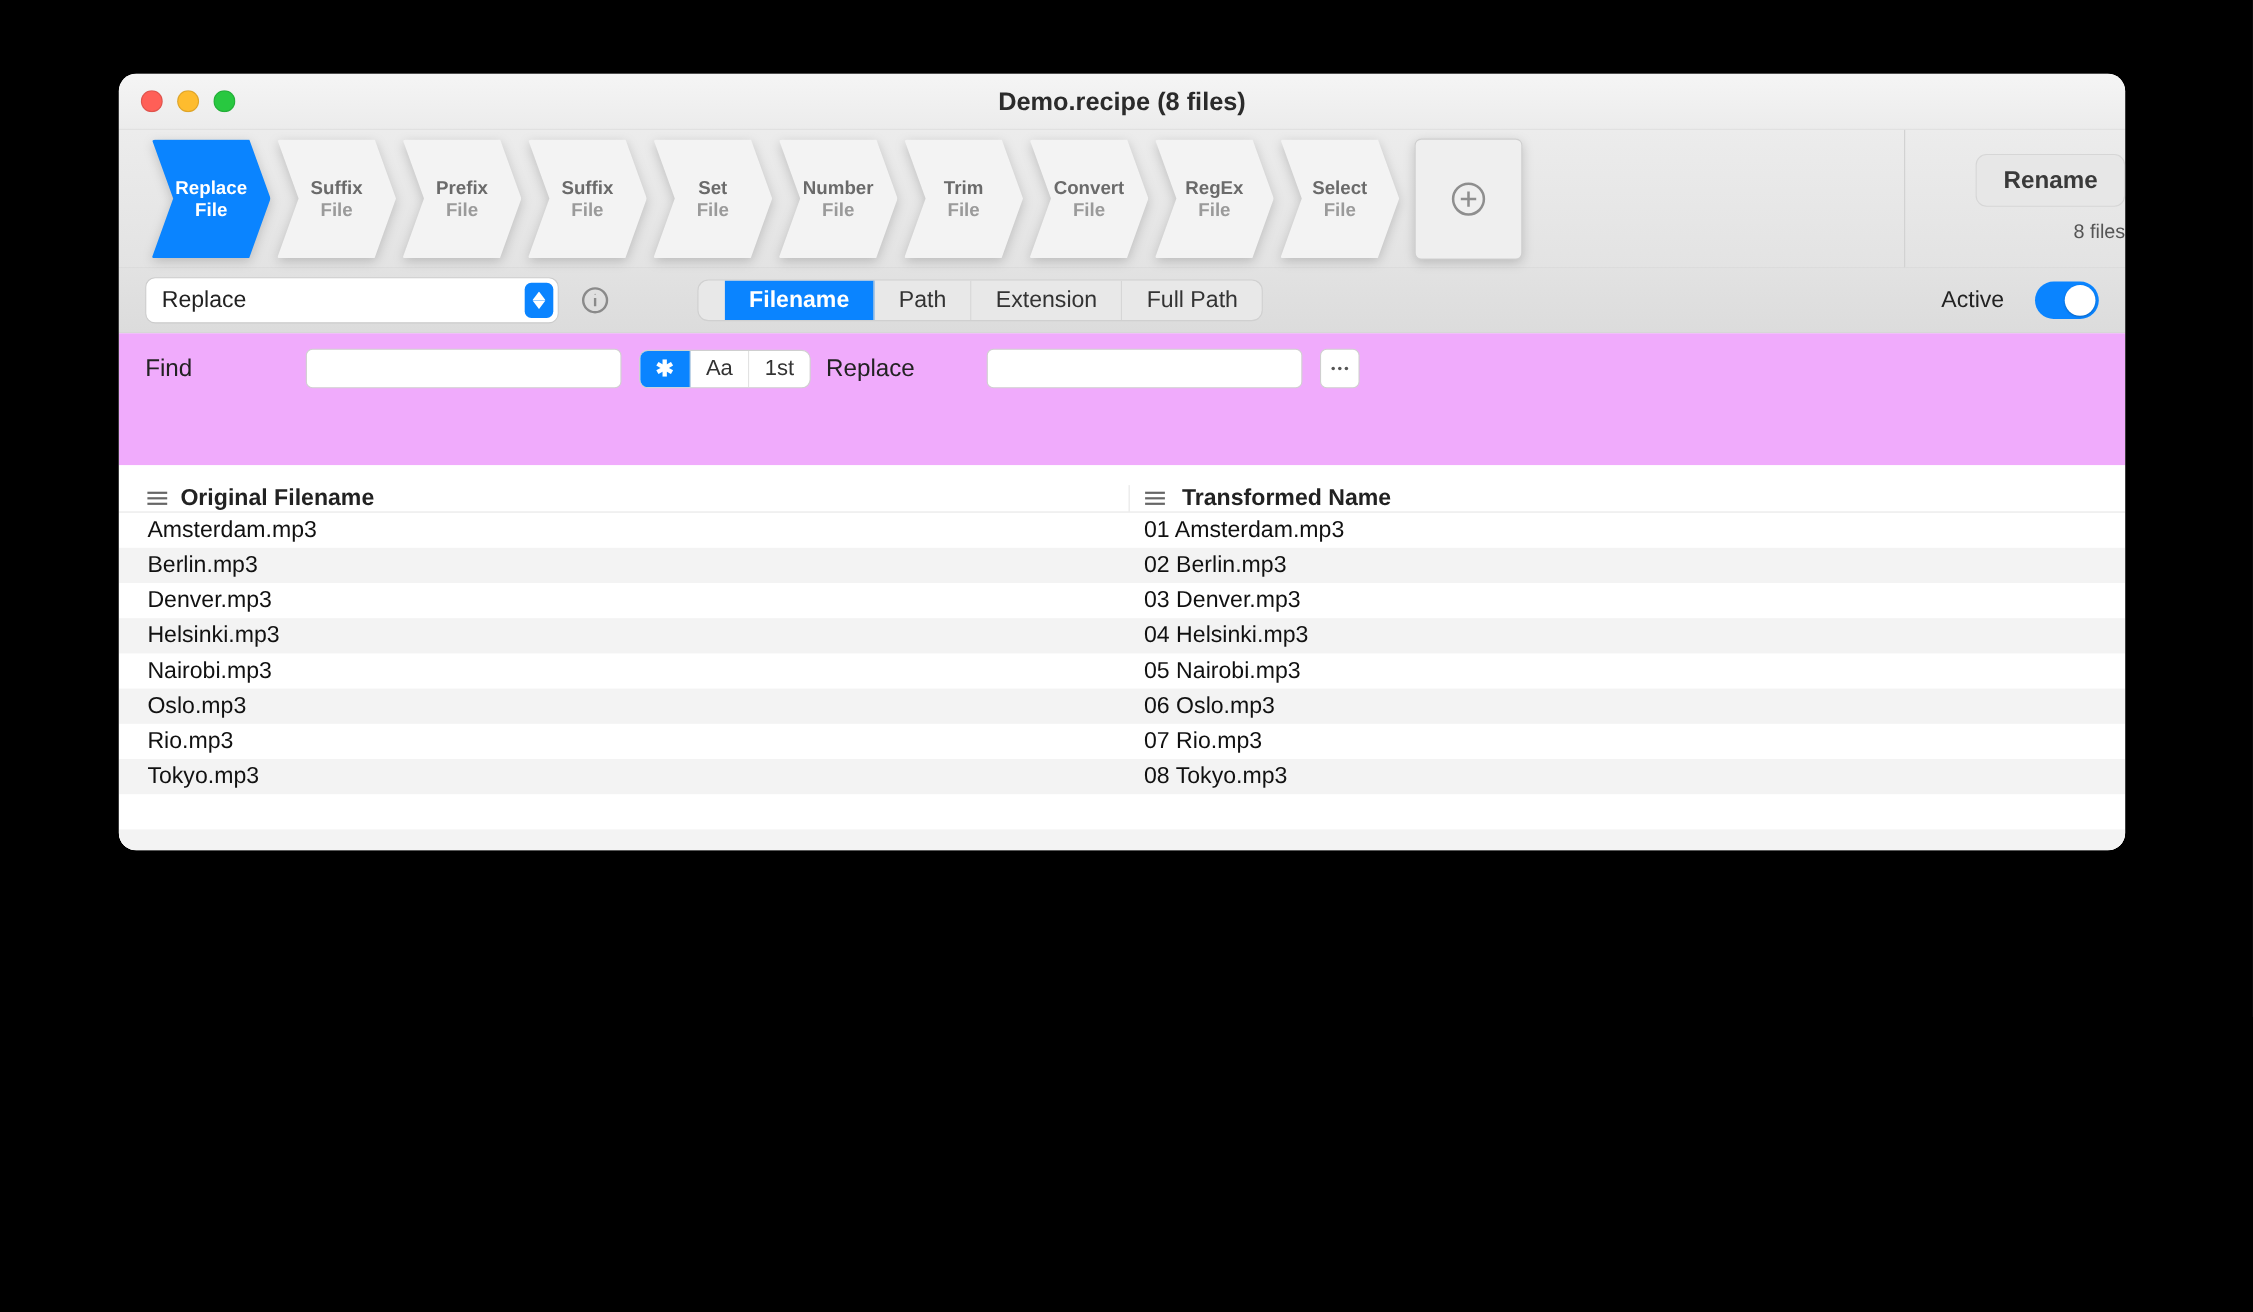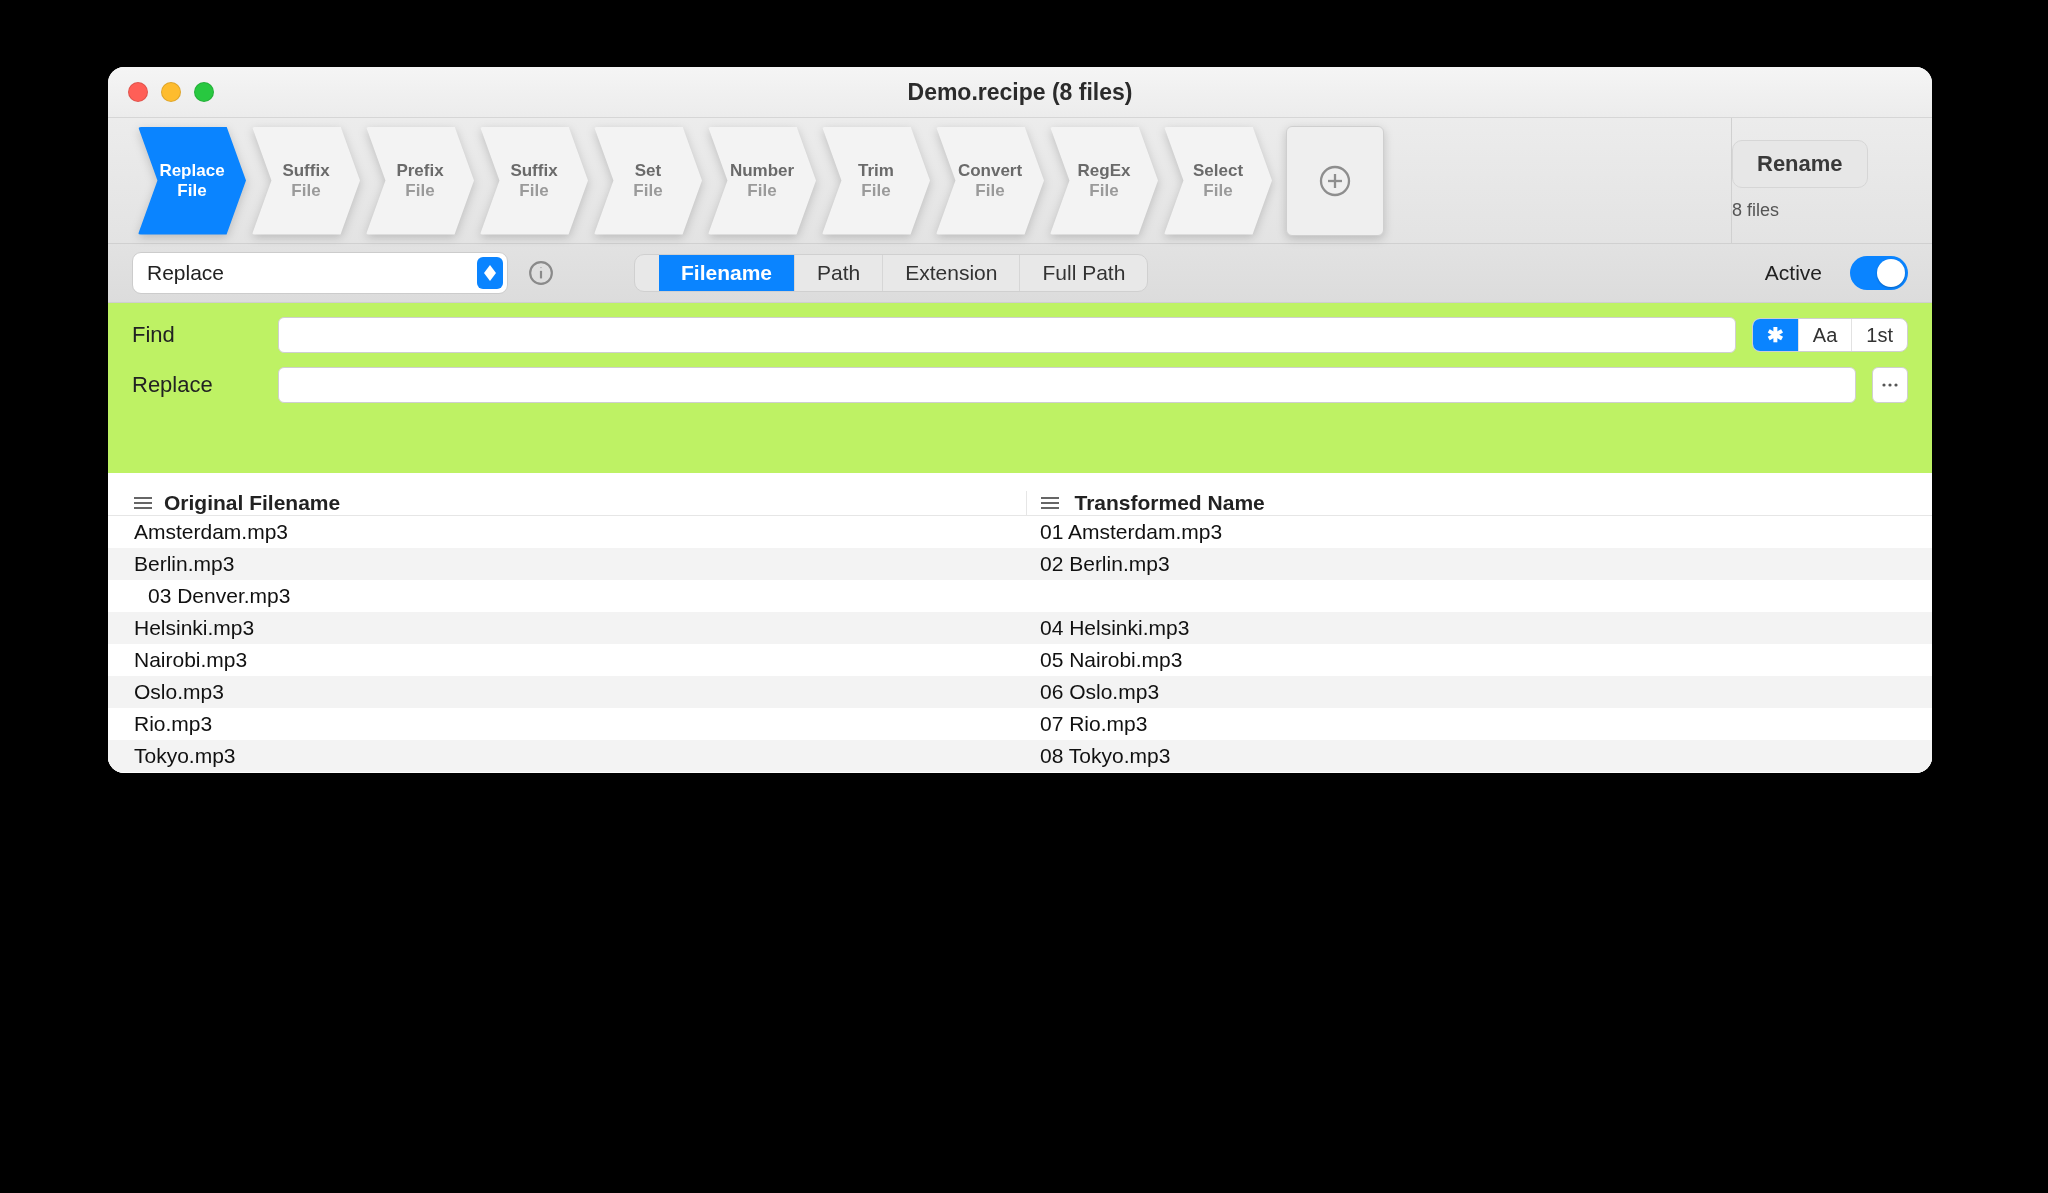--- a/index.html
+++ b/index.html
@@ -61,21 +61,21 @@
     padding-left: 30px;
     position: relative;
   }
   .rightpanel {
     position: absolute;
     right: 0; top: 0; bottom: 0;
     width: 200px;
     border-left: 1px solid #d0d0d0;
     display: flex;
     flex-direction: column;
-    align-items: flex-start;
+    align-items: flex-end;
     justify-content: center;
     gap: 12px;
   }
   .rename-btn {
     background: #e7e7e7;
     border: 1px solid #d6d6d6;
     border-radius: 10px;
     padding: 10px 24px;
     font-size: 22px;
     font-weight: 600;
@@ -182,24 +182,24 @@
     width:58px; height:34px; border-radius:20px;
     background:#0a84ff; position:relative;
   }
   .toggle::after {
     content:""; position:absolute; right:3px; top:3px;
     width:28px; height:28px; border-radius:50%; background:#fff;
     box-shadow:0 1px 2px rgba(0,0,0,.25);
   }
   
   .formarea {
-    background:#bef264;
+    background:#f0abfc;
     padding: 14px 24px 70px 24px;
     display:flex;
-    flex-direction:column;
+    flex-direction:row;
     gap:14px;
   }
   .formrow { display:flex; align-items:center; gap:16px; }
   .formrow .lbl { width:130px; font-size:22px; color:#222; }
   .formrow input.textfield {
     flex:1; height:34px;
     border:1px solid #cfcfcf;
     border-radius:6px;
     background:#fff;
     font-size:20px;
@@ -392,20 +392,21 @@
     <div class="tbody" id="tbody">
         <div class="trow">
           <div class="c1">Amsterdam.mp3</div>
           <div class="c2">01 Amsterdam.mp3</div>
         </div>
         <div class="trow">
           <div class="c1">Berlin.mp3</div>
           <div class="c2">02 Berlin.mp3</div>
         </div>
         <div class="trow">
+          <div class="c1">Denver.mp3</div>
           <div class="c2">03 Denver.mp3</div>
         </div>
         <div class="trow">
           <div class="c1">Helsinki.mp3</div>
           <div class="c2">04 Helsinki.mp3</div>
         </div>
         <div class="trow">
           <div class="c1">Nairobi.mp3</div>
           <div class="c2">05 Nairobi.mp3</div>
         </div>

